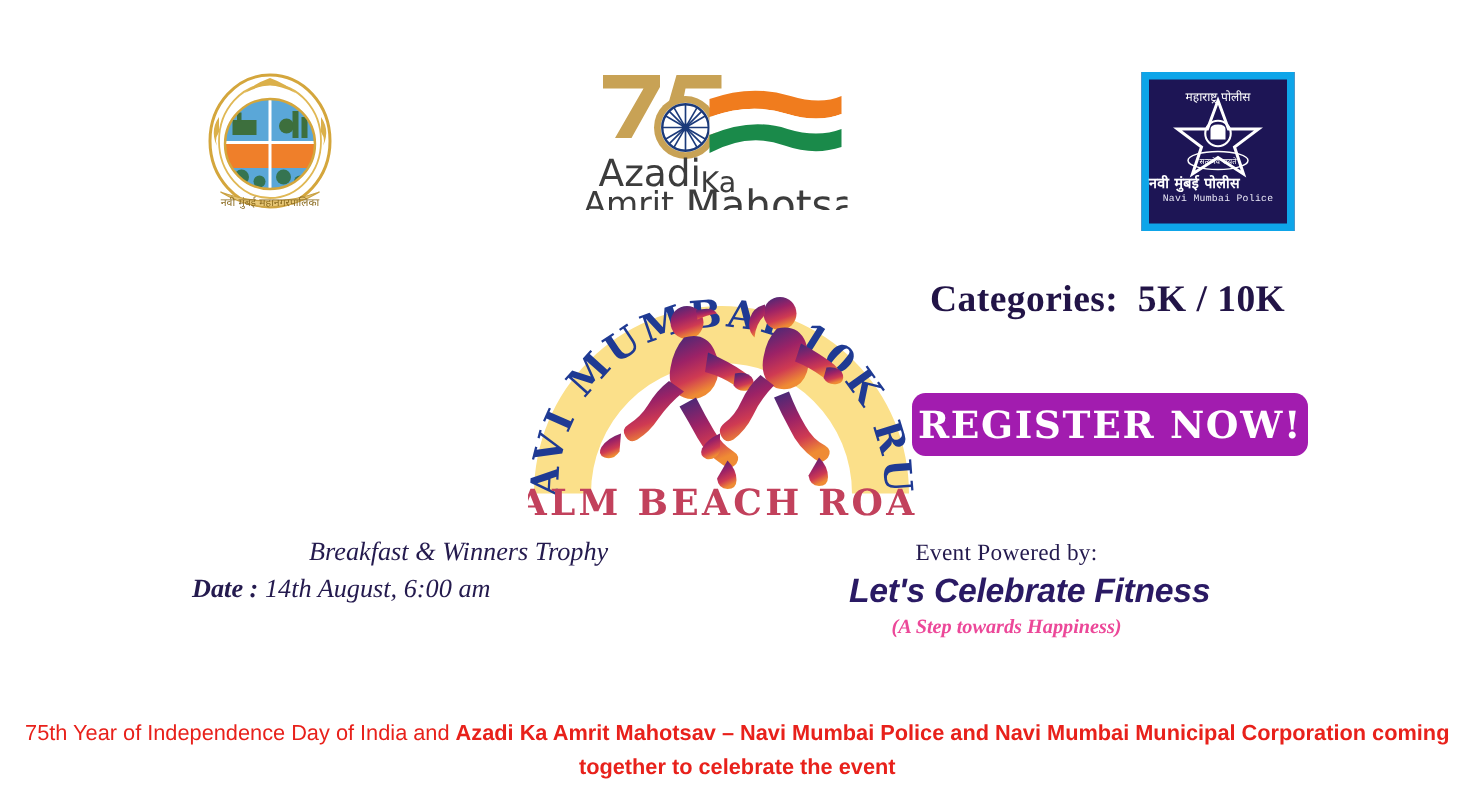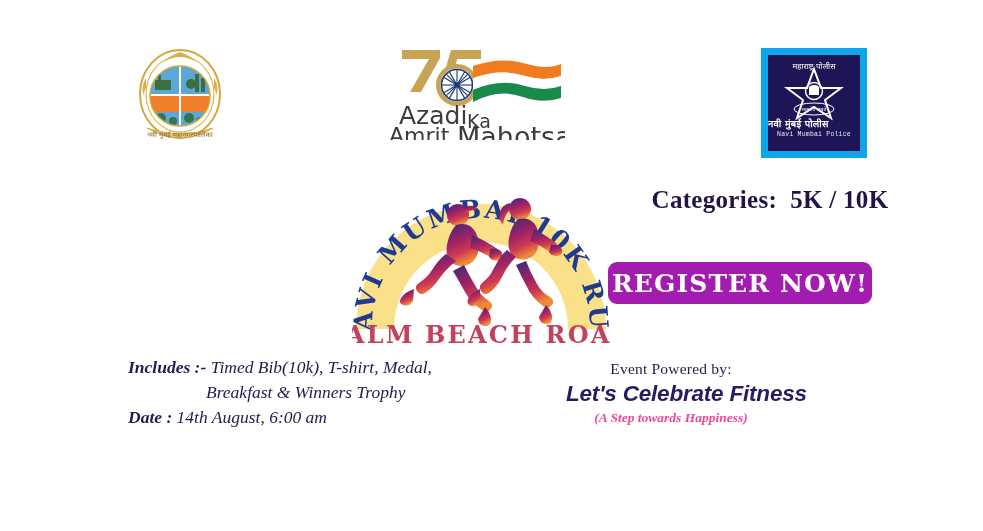--- a/index.html
+++ b/index.html
@@ -41,21 +41,21 @@
   }
 
   
   #police-logo {
     position: absolute;
     left: 761px;
     top: 48px;
     width: 92px;
     height: 96px;
     background: #1d1555;
-    border: 7px solid #0ea5e9;
+    border: 5px solid #0ea5e9;
   }
   #police-logo .police-mar {
     position: absolute;
     left: 0; right: 0; top: 62px;
     text-align: left;
     color: #ffffff;
     font-size: 9.5px;
     font-weight: bold;
     letter-spacing: .2px;
     font-family: "DejaVu Sans", sans-serif;
@@ -92,21 +92,20 @@
     position: absolute;
     left: 620px;
     top: 186px;
     width: 300px;
     color: #221447;
     font-family: "Liberation Serif", serif;
     font-weight: bold;
     font-size: 25px;
     letter-spacing: .3px;
     white-space: pre;
-    text-align: center;
   }
 
   #register-button {
     position: absolute;
     left: 608px;
     top: 262px;
     width: 264px;
     height: 42px;
     background: #a21caf;
     border-radius: 9px;
@@ -334,34 +333,33 @@
     </svg>
   </div>
 
   <div id="categories-line">Categories:  5K / 10K</div>
 
   <div id="register-button">
     <div class="reg-text">REGISTER NOW!</div>
   </div>
 
   <div id="details-block">
-    <div class="dline">
-      <span class="dlabel">Includes :-</span>
-      <span class="dvalue">Timed Bib(10k), T-shirt, Medal,</span>
-    </div>
     <div class="dline dline-indent">
       <span class="dvalue">Breakfast  &amp; Winners Trophy</span>
     </div>
     <div class="dline">
       <span class="dlabel">Date :</span>
       <span class="dvalue">14th August, 6:00 am</span>
     </div>
   </div>
 
   <div id="sponsor-block">
     <div class="powered">Event Powered by:</div>
     <div class="lcf-name">Let's Celebrate Fitness</div>
     <div class="lcf-tag">(A Step towards Happiness)</div>
   </div>
 
 
+  <div id="bottom-caption">
+    <span>75th Year of Independence Day of India and </span><span class="cap-bold">Azadi Ka Amrit Mahotsav – Navi Mumbai Police and Navi Mumbai Municipal Corporation coming together to celebrate the event</span>
+  </div>
 
 </div>
 
 </body></html>

